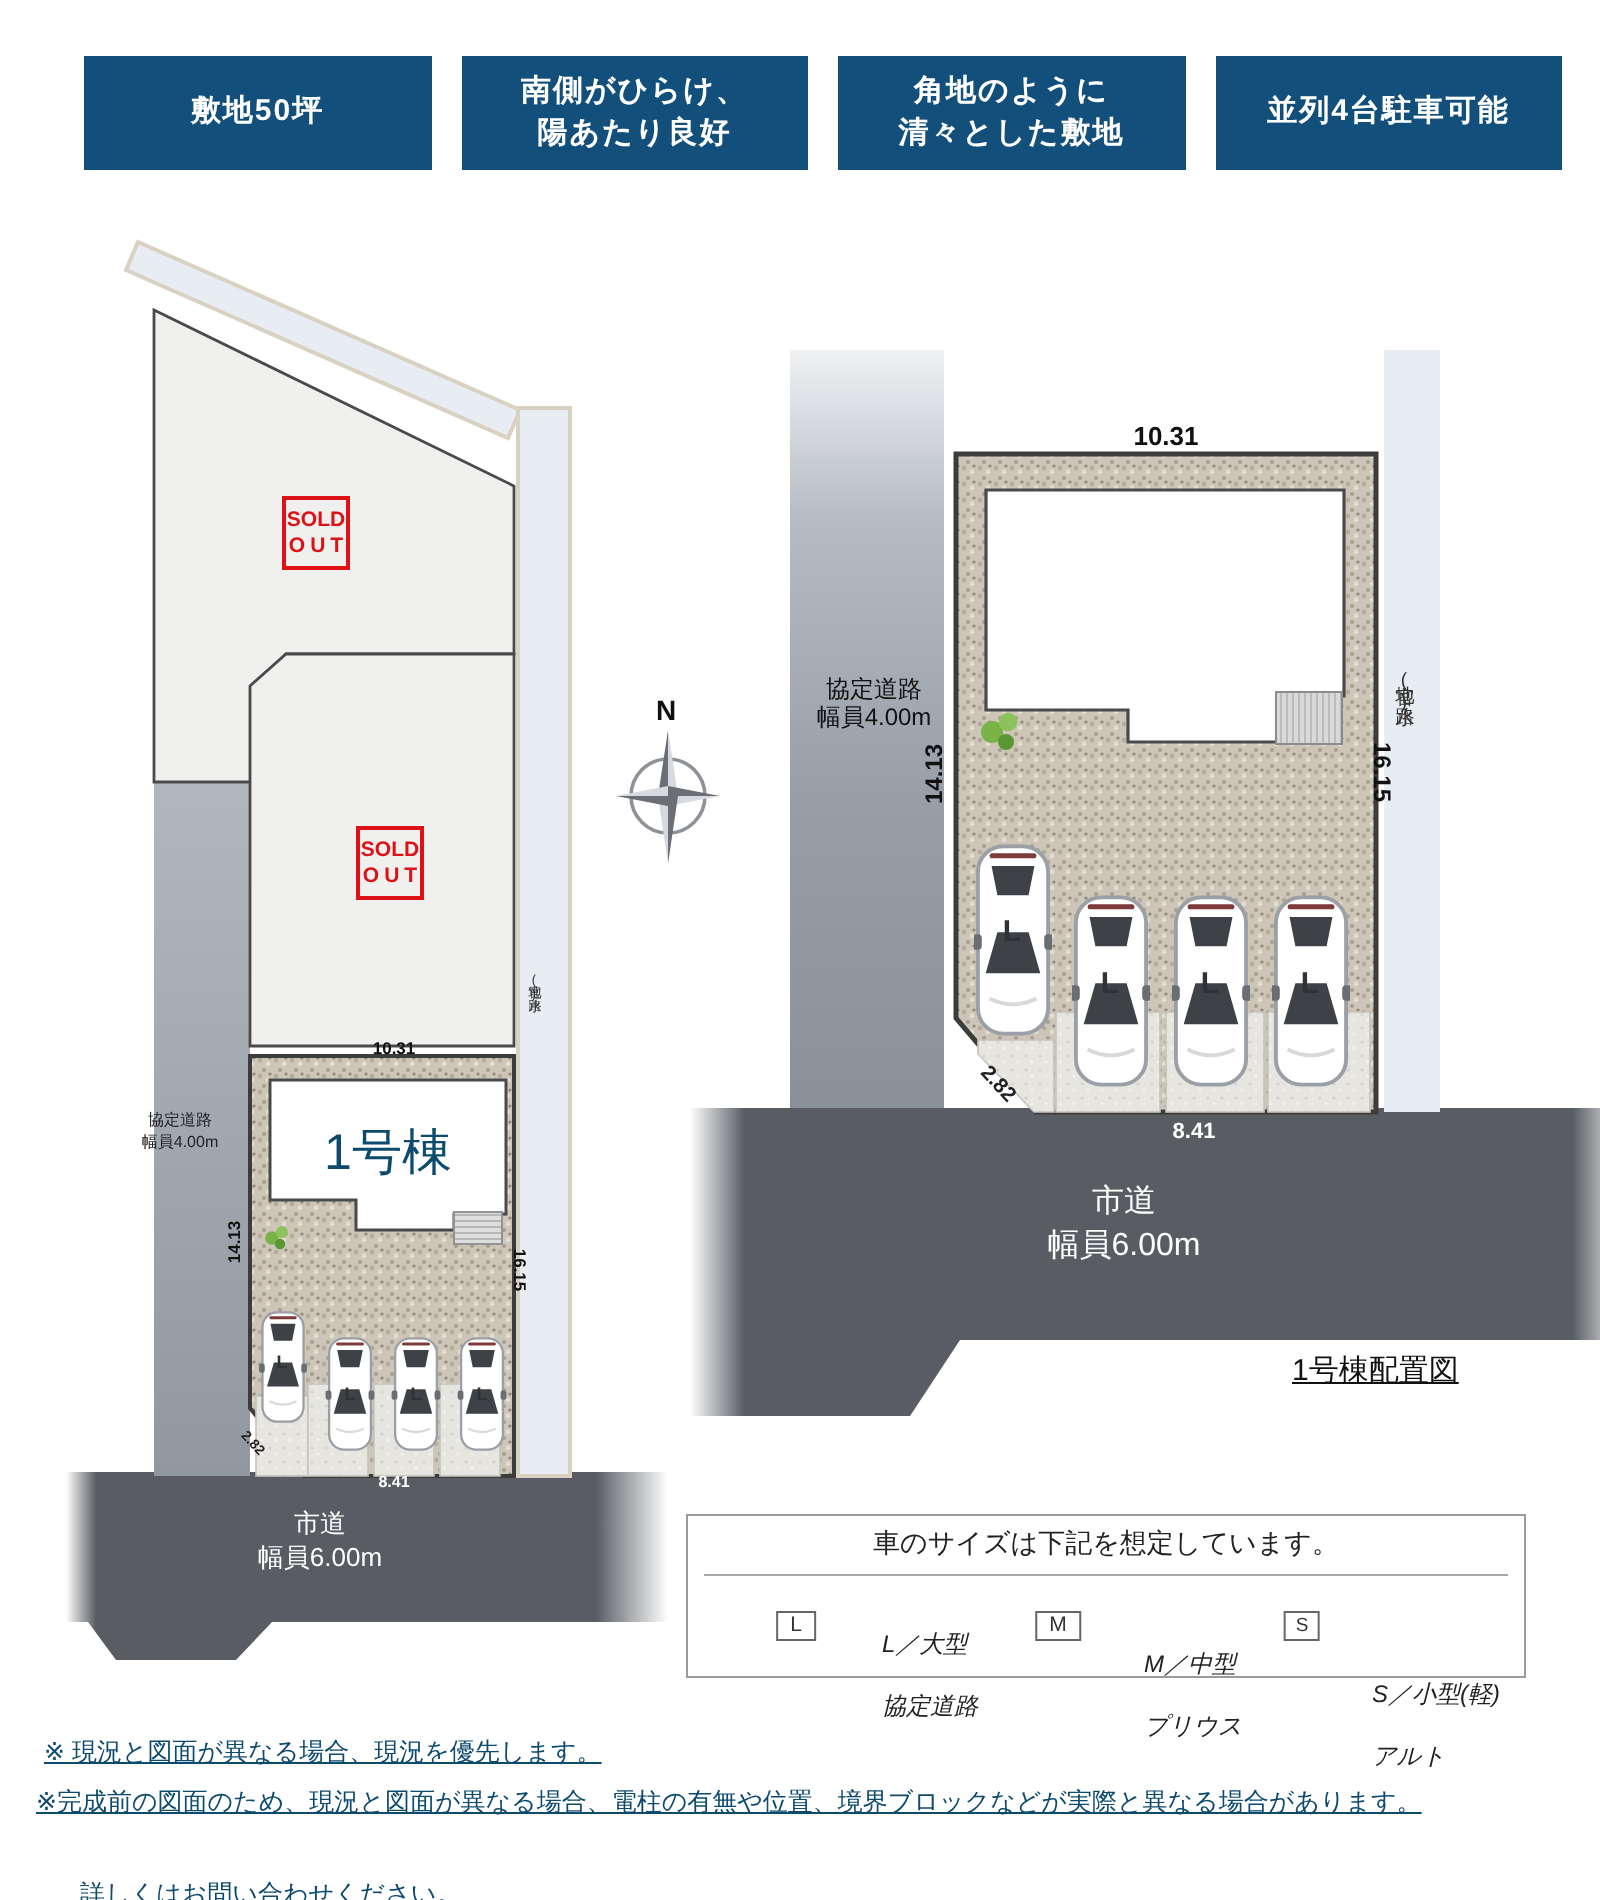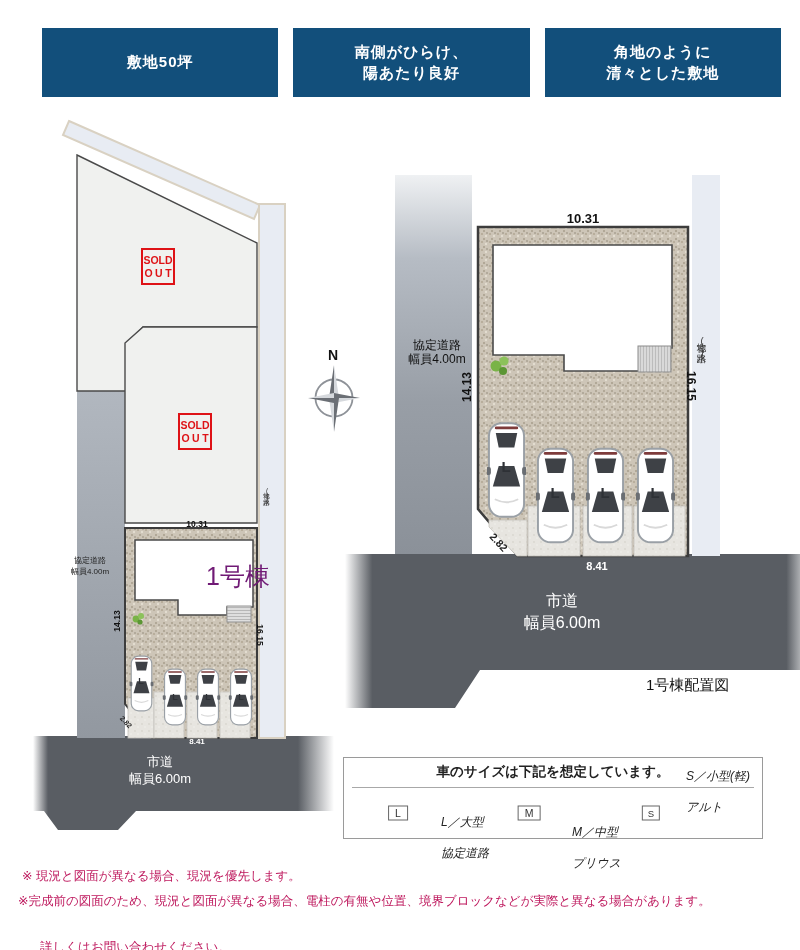--- a/index.html
+++ b/index.html
@@ -1,39 +1,39 @@
 <!DOCTYPE html>
 <html><head>
 <meta charset="utf-8">
 <style>
   html,body{margin:0;padding:0;}
   body{width:800px;height:950px;position:relative;background:#fff;
        font-family:"Liberation Sans","DejaVu Sans",sans-serif;color:#1a1a1a;
        -webkit-font-smoothing:antialiased;}
   .abs{position:absolute;}
   .ctr{position:absolute;transform:translate(-50%,-50%);white-space:nowrap;}
-  .badge-row{position:absolute;left:42px;top:28px;width:739px;height:69px;display:flex;gap:15px;}
+  .badge-row{position:absolute;left:42px;top:28px;width:739px;height:57px;display:flex;gap:15px;}
   .badge{flex:1;background:#124F7B;color:#fff;display:flex;align-items:center;justify-content:center;
          font-weight:bold;font-size:15px;line-height:1.35;text-align:center;white-space:pre-line;letter-spacing:1px;}
   .stamp{position:absolute;width:34px;height:37px;border:2.5px solid #DE1216;color:#DE1216;
          display:flex;flex-direction:column;align-items:center;justify-content:center;
          font-weight:bold;font-size:10.5px;line-height:1.15;box-sizing:border-box;}
   .stamp .l2{letter-spacing:2.5px;text-indent:2.5px;}
   .dim{font-weight:bold;color:#111;}
   .rot-l{transform:translate(-50%,-50%) rotate(-90deg);}
   .rot-r{transform:translate(-50%,-50%) rotate(90deg);}
   .rot-d{transform:translate(-50%,-50%) rotate(47deg);}
   .vtext{writing-mode:vertical-rl;text-orientation:upright;color:#333;}
   .roadtext{color:#fff;text-align:center;}
   .carL{position:absolute;transform:translate(-50%,-50%);font-weight:bold;color:#2e3136;}
   .legend-box{position:absolute;left:343px;top:757px;width:420px;height:82px;border:1.5px solid #9a9a9a;box-sizing:border-box;background:#fff;}
   .legend-code{position:absolute;transform:translate(-50%,-50%);border:1px solid #666;background:#fff;
                font-size:10.5px;color:#333;padding:0 6px;line-height:13px;}
   .legend-label{position:absolute;font-size:12px;line-height:1.3;color:#222;white-space:pre-line;font-style:italic;}
-  .note{position:absolute;font-size:12.5px;color:#be185d;white-space:nowrap;}
+  .note{position:absolute;font-size:12.5px;color:#0c4a6e;white-space:nowrap;text-decoration:underline;}
 </style>
 </head>
 <body>
 
 <svg class="abs" width="800" height="950" viewBox="0 0 800 950" style="left:0;top:0;">
   <defs>
     <pattern id="gravel" width="8" height="8" patternUnits="userSpaceOnUse">
       <rect width="8" height="8" fill="#CDC5B7"></rect>
       <circle cx="2" cy="2" r="1.1" fill="#B3A996"></circle>
       <circle cx="6" cy="4" r="1.2" fill="#E3DDD0"></circle>
@@ -178,32 +178,33 @@
     <use href="#car-side" x="624" y="801" width="54" height="25"></use>
   </g>
 </svg>
 
 <div class="badge-row">
   <div class="badge">敷地50坪</div>
   <div class="badge">南側がひらけ、
 陽あたり良好</div>
   <div class="badge">角地のように
 清々とした敷地</div>
+  <div class="badge">並列4台駐車可能</div>
 </div>
 
 <div class="stamp" style="left:141px;top:248px;">
   <span>SOLD</span>
   <span class="l2">OUT</span>
 </div>
 <div class="stamp" style="left:178px;top:413px;">
   <span>SOLD</span>
   <span class="l2">OUT</span>
 </div>
 
-<div class="ctr" style="left:194px;top:576px;font-size:25px;color:#701a75;margin-left:44px;">1号棟</div>
+<div class="ctr" style="left:194px;top:576px;font-size:25px;color:#0c4a6e;">1号棟</div>
 <div class="ctr dim" style="left:197px;top:524px;font-size:8.5px;">10.31</div>
 <div class="ctr dim rot-l" style="left:117px;top:621px;font-size:8.5px;">14.13</div>
 <div class="ctr dim rot-r" style="left:260px;top:635px;font-size:8.5px;">16.15</div>
 <div class="ctr rot-d" style="left:126px;top:722px;font-size:7px;color:#222;font-weight:bold;">2.82</div>
 <div class="ctr dim" style="left:197px;top:741px;font-size:8px;color:#fff;">8.41</div>
 <div class="ctr" style="left:90px;top:560px;font-size:8px;color:#222;">協定道路</div>
 <div class="ctr" style="left:90px;top:571px;font-size:8px;color:#222;">幅員4.00m</div>
 <div class="ctr roadtext" style="left:160px;top:762px;font-size:13px;">市道</div>
 <div class="ctr roadtext" style="left:160px;top:779px;font-size:13px;">幅員6.00m</div>
 <div class="ctr vtext" style="left:266px;top:494px;font-size:6.5px;transform:translate(-50%,-50%);">官地(水路)</div>
@@ -217,40 +218,40 @@
 <div class="ctr dim" style="left:583px;top:218px;font-size:13px;">10.31</div>
 <div class="ctr dim rot-l" style="left:467px;top:387px;font-size:12px;">14.13</div>
 <div class="ctr dim rot-r" style="left:691px;top:386px;font-size:12px;">16.15</div>
 <div class="ctr rot-d" style="left:499px;top:542px;font-size:10.5px;color:#222;font-weight:bold;">2.82</div>
 <div class="ctr dim" style="left:597px;top:566px;font-size:11px;color:#fff;">8.41</div>
 <div class="ctr" style="left:437px;top:345px;font-size:12px;color:#111;">協定道路</div>
 <div class="ctr" style="left:437px;top:359px;font-size:12px;color:#111;">幅員4.00m</div>
 <div class="ctr roadtext" style="left:562px;top:601px;font-size:16px;">市道</div>
 <div class="ctr roadtext" style="left:562px;top:623px;font-size:16px;">幅員6.00m</div>
 <div class="ctr vtext" style="left:701px;top:346px;font-size:9.5px;">官地(水路)</div>
-<div class="abs" style="left:646px;top:676px;font-size:15px;color:#111;font-weight:500;">1号棟配置図</div>
+<div class="abs" style="left:646px;top:676px;font-size:15px;color:#111;font-weight:500;text-decoration:underline;">1号棟配置図</div>
 <div class="carL" style="left:506px;top:466px;font-size:15px;">L</div>
 <div class="carL" style="left:555px;top:492px;font-size:15px;">L</div>
 <div class="carL" style="left:605px;top:492px;font-size:15px;">L</div>
 <div class="carL" style="left:655px;top:492px;font-size:15px;">L</div>
 
 <div class="legend-box"></div>
-<div class="ctr" style="left:553px;top:772px;font-size:13.5px;font-weight:bold;color:#222;">車のサイズは下記を想定しています。</div>
+<div class="ctr" style="left:553px;top:772px;font-size:13.5px;font-weight:normal;color:#222;">車のサイズは下記を想定しています。</div>
 <div class="abs" style="left:352px;top:787px;width:402px;height:1px;background:#A8A8A8;"></div>
 <span class="legend-code" style="left:398px;top:813px;">L</span>
 <span class="legend-code" style="left:529px;top:813px;">M</span>
 <span class="legend-code" style="left:651px;top:813px;font-size:9.5px;padding:0 5px;">S</span>
 <div class="legend-label" style="left:441px;top:799px;">
   <div>L／大型</div>
   <div>協定道路</div>
 </div>
 <div class="legend-label" style="left:572px;top:809px;">
   <div>M／中型</div>
   <div>プリウス</div>
 </div>
-<div class="legend-label" style="left:686px;top:753px;">
+<div class="legend-label" style="left:686px;top:824px;">
   <div>S／小型(軽)</div>
   <div>アルト</div>
 </div>
 
 <div class="note" style="left:22px;top:868px;">※ 現況と図面が異なる場合、現況を優先します。</div>
 <div class="note" style="left:18px;top:893px;">※完成前の図面のため、現況と図面が異なる場合、電柱の有無や位置、境界ブロックなどが実際と異なる場合があります。</div>
 <div class="note" style="left:40px;top:915px;margin-top:24px;">詳しくはお問い合わせください。</div>
 
 </body></html>

